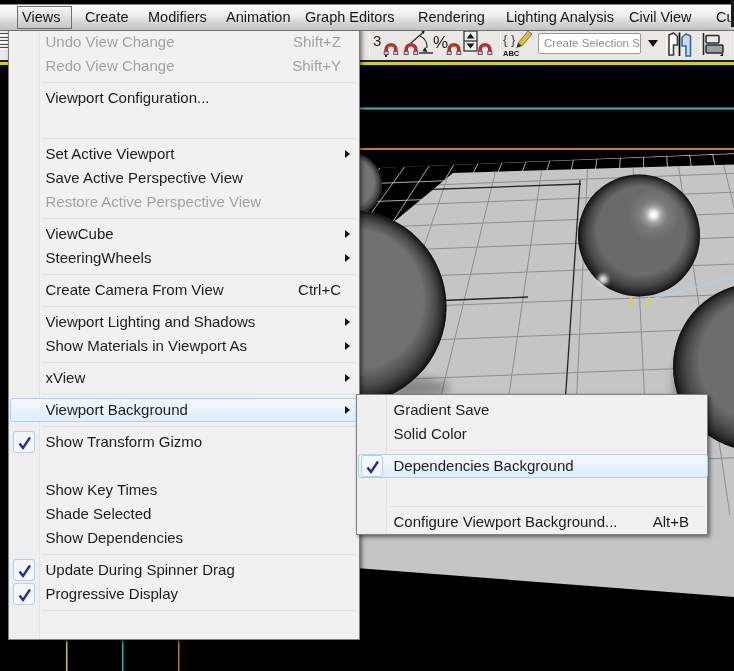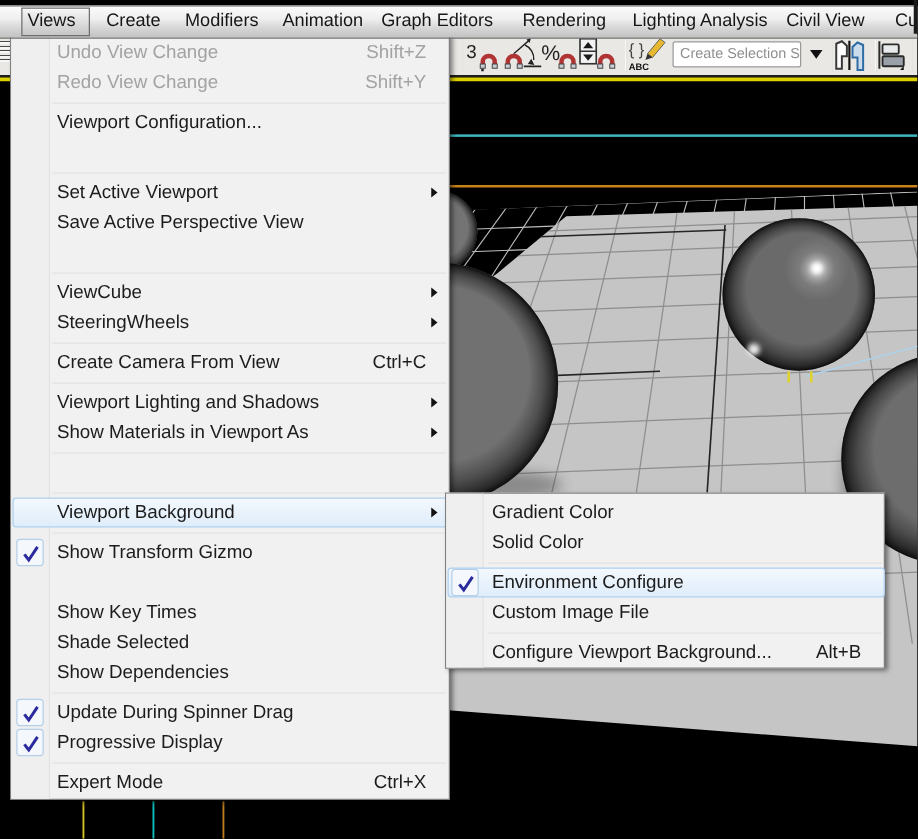--- a/index.html
+++ b/index.html
@@ -237,29 +237,31 @@
 
 <div id="dd">
   <div class="gut"></div>
 <div class="mi dis" style="top:26px">Redo View Change<span class="sc">Shift+Y</span></div>
     <div class="mi dis" style="top:2px">Undo View Change<span class="sc">Shift+Z</span></div>
     <div class="sep" style="top:54px"></div>
     <div class="mi" style="top:58px">Viewport Configuration...</div>
     <div class="sep" style="top:110px"></div>
     <div class="mi" style="top:114px">Set Active Viewport<span class="ar"></span></div>
     <div class="mi" style="top:138px">Save Active Perspective View</div>
+    <div class="mi dis" style="top:162px">Restore Active Perspective View</div>
     <div class="sep" style="top:190px"></div>
     <div class="mi" style="top:194px">ViewCube<span class="ar"></span></div>
     <div class="mi" style="top:218px">SteeringWheels<span class="ar"></span></div>
     <div class="sep" style="top:246px"></div>
     <div class="mi" style="top:250px">Create Camera From View<span class="sc">Ctrl+C</span></div>
     <div class="sep" style="top:278px"></div>
     <div class="mi" style="top:282px">Viewport Lighting and Shadows<span class="ar"></span></div>
     <div class="mi" style="top:306px">Show Materials in Viewport As<span class="ar"></span></div>
     <div class="sep" style="top:334px"></div>
+    <div class="mi" style="top:338px">xView<span class="ar"></span></div>
     <div class="sep" style="top:366px"></div>
     <div class="hilite" style="top:369.5px"></div>
     <div class="mi" style="top:370px">Viewport Background<span class="ar"></span></div>
     <div class="sep" style="top:398px"></div>
     <div class="mi" style="top:402px">Show Transform Gizmo</div>
     <div class="chk" style="top:402.5px">
       <svg width="18" height="18" viewBox="0 0 18 18">
         <path d="M3.5 9.5 L7 14 L14 3.5" stroke="#2b2b9e" stroke-width="2.4" fill="none"></path>
       </svg>
     </div>
@@ -273,31 +275,29 @@
         <path d="M3.5 9.5 L7 14 L14 3.5" stroke="#2b2b9e" stroke-width="2.4" fill="none"></path>
       </svg>
     </div>
     <div class="mi" style="top:554px">Progressive Display</div>
     <div class="chk" style="top:554.5px">
       <svg width="18" height="18" viewBox="0 0 18 18">
         <path d="M3.5 9.5 L7 14 L14 3.5" stroke="#2b2b9e" stroke-width="2.4" fill="none"></path>
       </svg>
     </div>
     <div class="sep" style="top:582px"></div>
-    <div class="mi" style="top:586px">Expert Mode<span class="sc">Ctrl+X</span></div>
   </div>
 
 <div id="sm">
   <div class="gut"></div>
-<div class="mi" style="top:3px">Gradient Color</div>
+<div class="mi" style="top:3px">Gradient Save</div>
     <div class="mi" style="top:27px">Solid Color</div>
     <div class="sep" style="top:55px"></div>
     <div class="hilite" style="top:58.5px"></div>
-    <div class="mi" style="top:59px">Environment Configure</div>
+    <div class="mi" style="top:59px">Dependencies Background</div>
     <div class="chk" style="top:59.5px">
       <svg width="18" height="18" viewBox="0 0 18 18">
         <path d="M3.5 9.5 L7 14 L14 3.5" stroke="#2b2b9e" stroke-width="2.4" fill="none"></path>
       </svg>
     </div>
-    <div class="mi" style="top:83px">Custom Image File</div>
     <div class="sep" style="top:111px"></div>
     <div class="mi" style="top:115px">Configure Viewport Background...<span class="sc">Alt+B</span></div>
   </div>
 
 </body></html>

